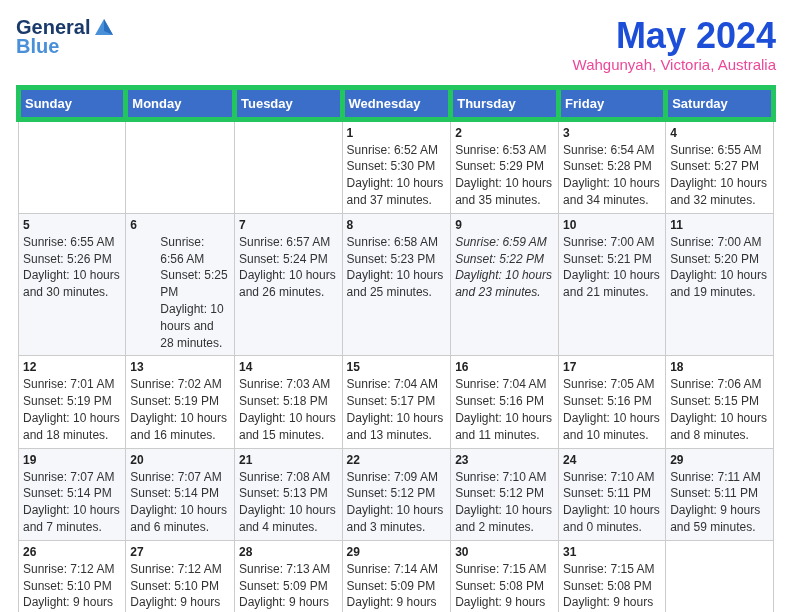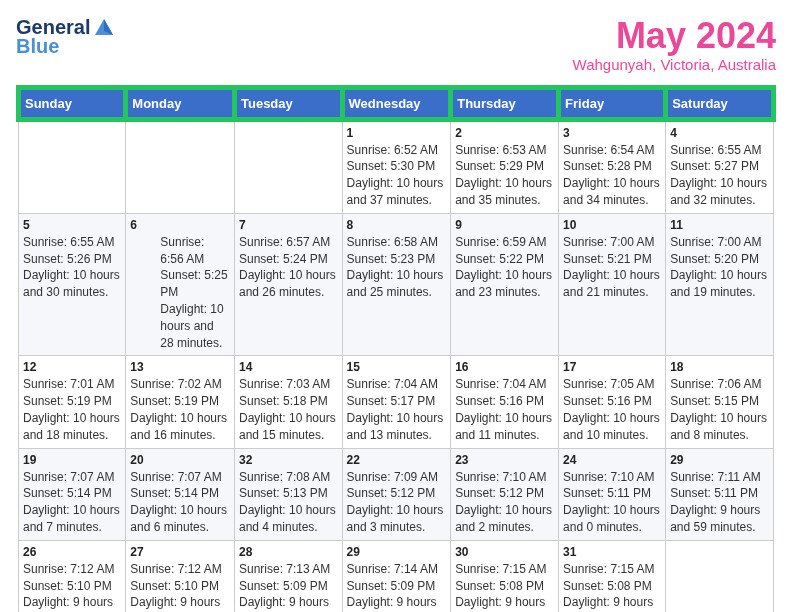--- a/index.html
+++ b/index.html
@@ -25,21 +25,21 @@
       display: flex;
       align-items: center;
       gap: 2px;
     }
     .title-area {
       text-align: right;
     }
     .month-title {
       font-size: 36px;
       font-weight: bold;
-      color: #ec4899;
+      color: #1d4ed8;
       line-height: 1.1;
     }
     .location {
       font-size: 15px;
       color: #ec4899;
     }
     .calendar {
       width: 100%;
       border-collapse: collapse;
     }
@@ -163,21 +163,21 @@
 Daylight: 10 hours and 26 minutes.</div>
         </td>
         <td>
           <span class="day-number">8</span>
           <div class="day-info" style="white-space: pre-line;">Sunrise: 6:58 AM
 Sunset: 5:23 PM
 Daylight: 10 hours and 25 minutes.</div>
         </td>
         <td>
           <span class="day-number">9</span>
-          <div class="day-info" style="white-space: pre-line;">Sunrise: 6:59 AM
+          <div class="day-info" style="white-space: pre-line; font-style: italic;">Sunrise: 6:59 AM
 Sunset: 5:22 PM
 Daylight: 10 hours and 23 minutes.</div>
         </td>
         <td>
           <span class="day-number">10</span>
           <div class="day-info" style="white-space: pre-line;">Sunrise: 7:00 AM
 Sunset: 5:21 PM
 Daylight: 10 hours and 21 minutes.</div>
         </td>
         <td>
@@ -238,21 +238,21 @@
 Sunset: 5:14 PM
 Daylight: 10 hours and 7 minutes.</div>
         </td>
         <td>
           <span class="day-number">20</span>
           <div class="day-info" style="white-space: pre-line;">Sunrise: 7:07 AM
 Sunset: 5:14 PM
 Daylight: 10 hours and 6 minutes.</div>
         </td>
         <td>
-          <span class="day-number">32</span>
+          <span class="day-number">21</span>
           <div class="day-info" style="white-space: pre-line;">Sunrise: 7:08 AM
 Sunset: 5:13 PM
 Daylight: 10 hours and 4 minutes.</div>
         </td>
         <td>
           <span class="day-number">22</span>
           <div class="day-info" style="white-space: pre-line;">Sunrise: 7:09 AM
 Sunset: 5:12 PM
 Daylight: 10 hours and 3 minutes.</div>
         </td>

